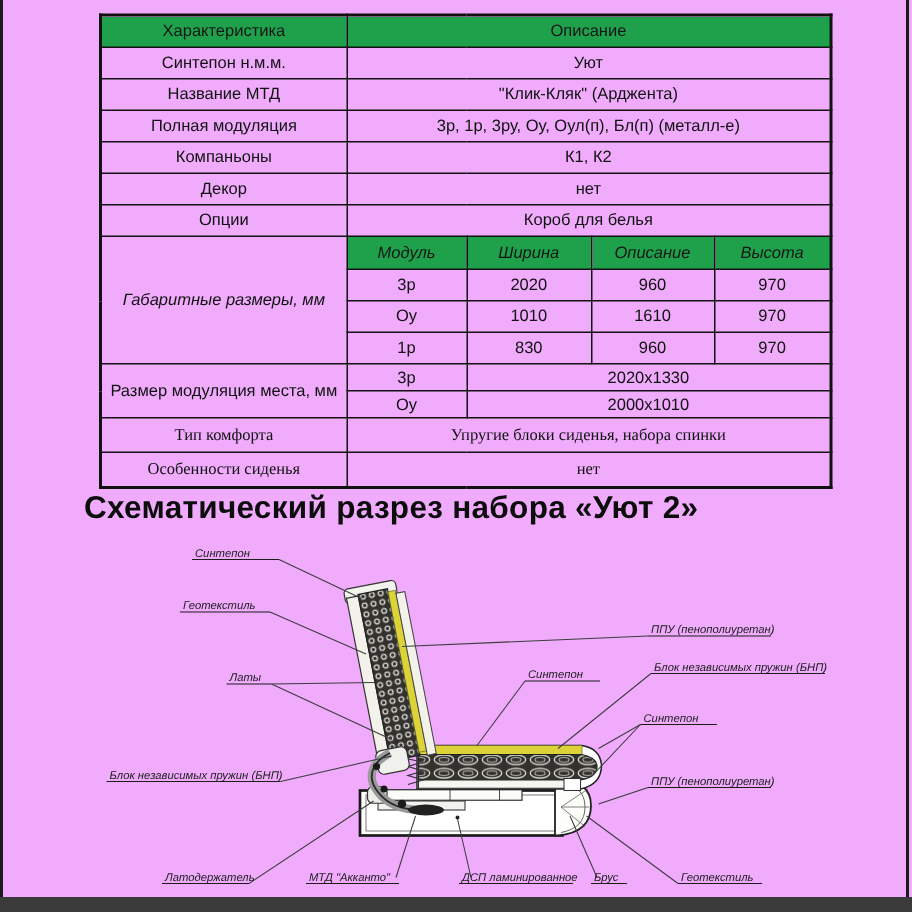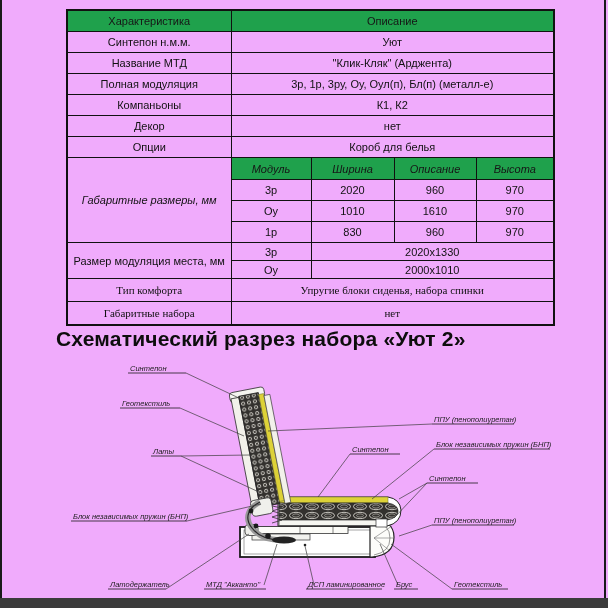--- a/index.html
+++ b/index.html
@@ -107,21 +107,21 @@
       </tr>
       <tr class="h17">
         <td>Оу</td>
         <td colspan="3">2000x1010</td>
       </tr>
       <tr class="h22">
         <td>Тип комфорта</td>
         <td colspan="4">Упругие блоки сиденья, набора спинки</td>
       </tr>
       <tr class="h22">
-        <td>Габаритные набора</td>
+        <td>Особенности сиденья</td>
         <td colspan="4">нет</td>
       </tr>
     </tbody>
       </table>
   </div>
 
   <div class="diagram-title">Схематический разрез набора «Уют 2»</div>
 
   <svg class="schematic" width="608" height="240" viewBox="0 0 608 240">
     <defs>

